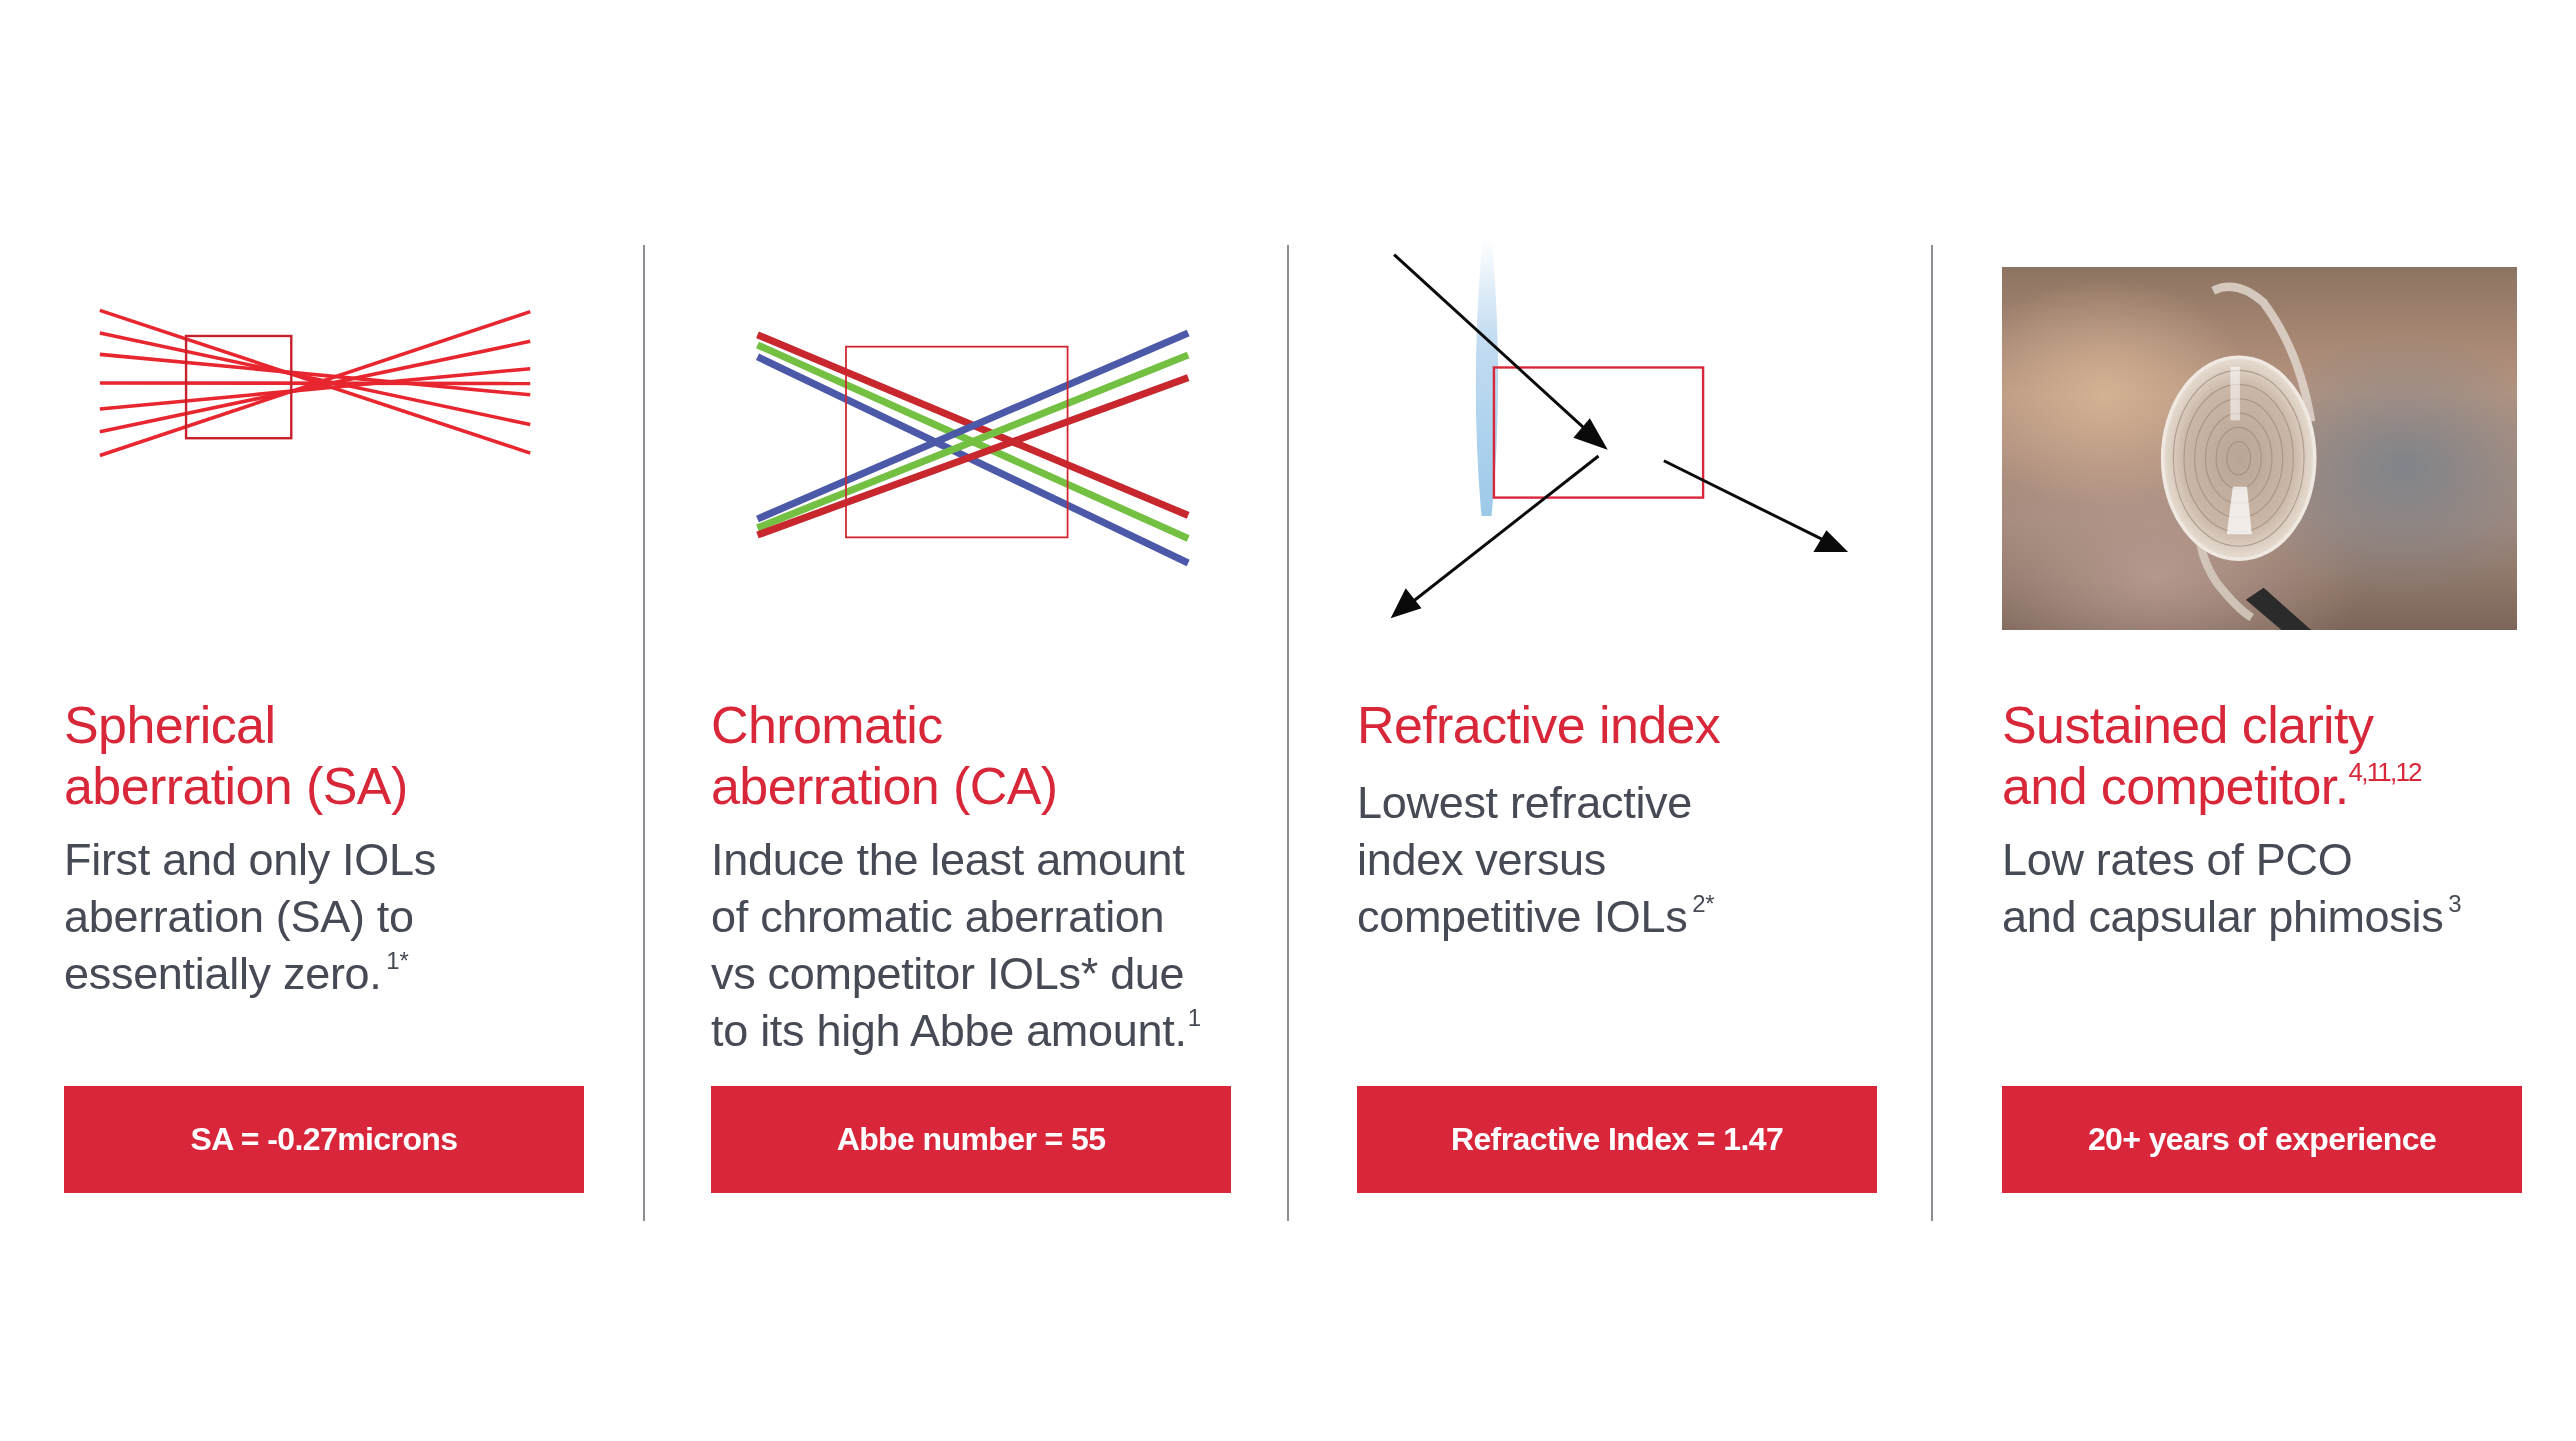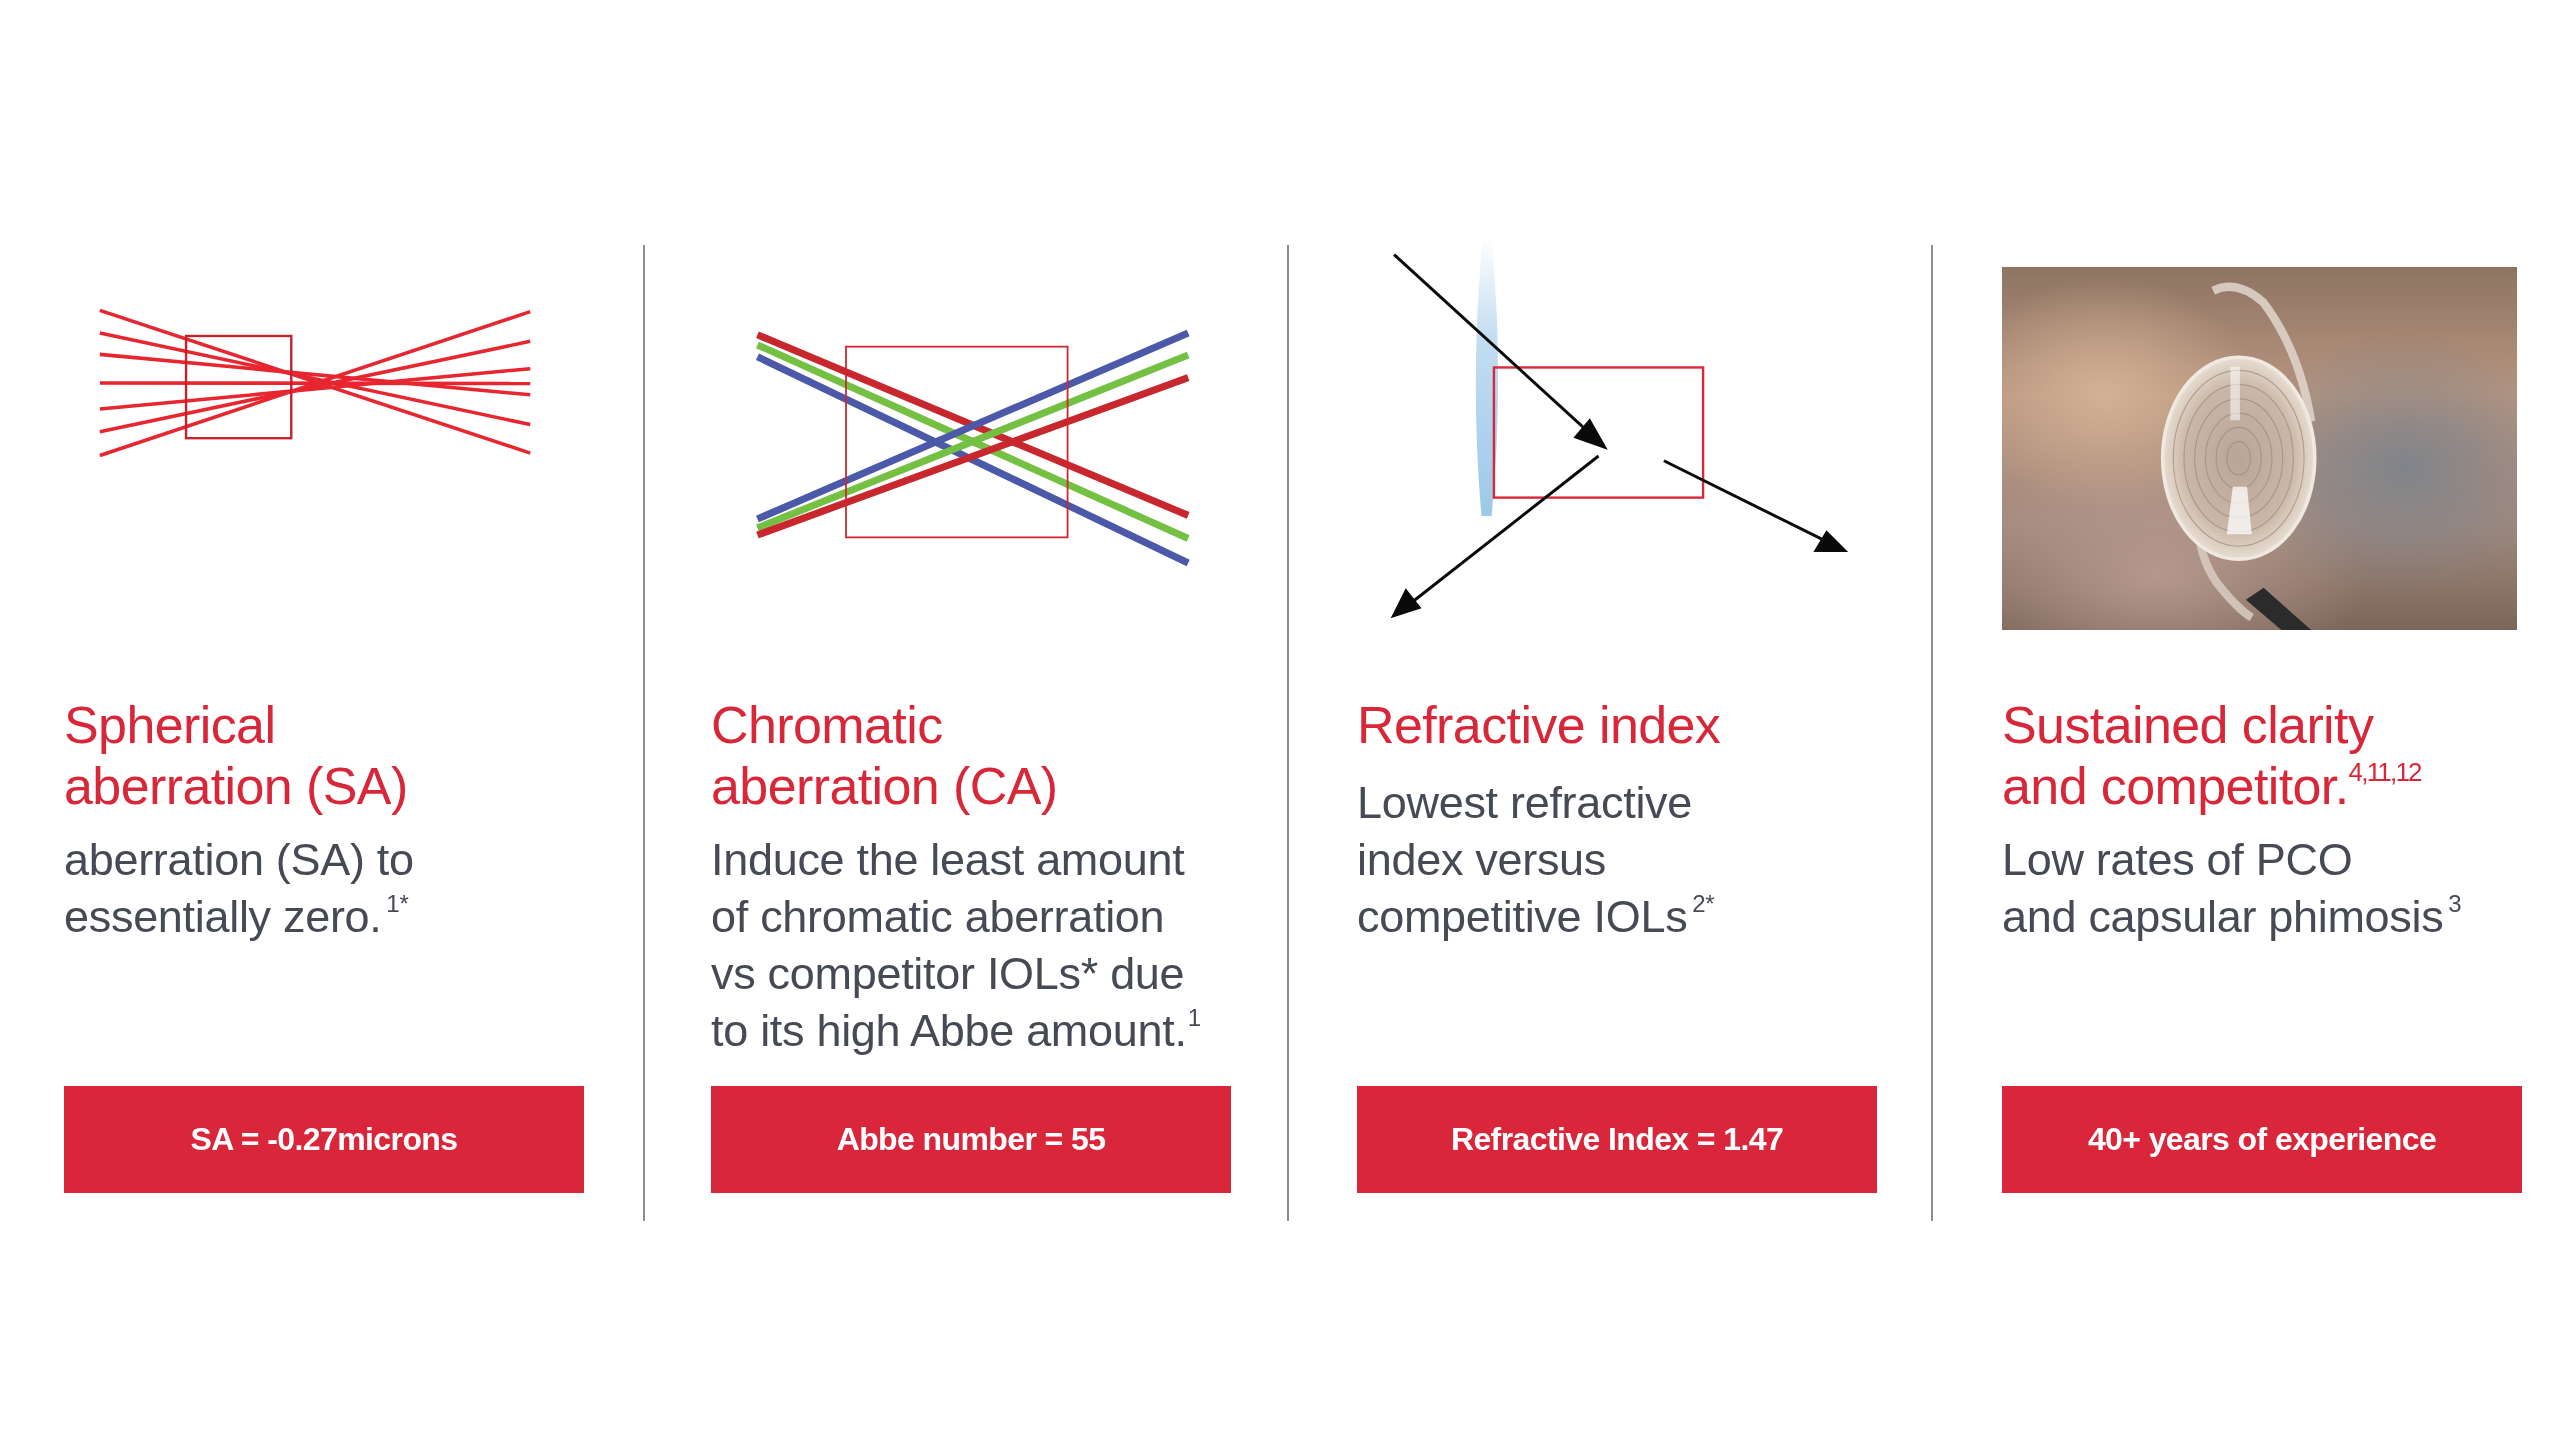--- a/index.html
+++ b/index.html
@@ -49,20 +49,21 @@
         <line x1="168" y1="766" x2="892" y2="524"></line>
       </g>
       <rect x="313" y="565" width="177" height="172" fill="none" stroke="#C8202B" stroke-width="4"></rect>
     </svg>
   </div>
   <div class="heading" style="left:64px;">
     <span class="l">Spherical</span>
     <span class="l">aberration (SA)</span>
   </div>
   <div class="body-text" style="left:64px; top:831px;">
+    <span class="l">First and only IOLs</span>
     <span class="l">aberration (SA) to</span>
     <span class="l"><span>essentially zero.</span><sup>1*</sup></span>
   </div>
   <div class="badge" style="left:64px;">SA = -0.27microns</div>
 </div>
 
 <div class="col" style="left:0px;">
   <div class="graphic">
     <svg width="1307" height="666" viewBox="0 0 2200 1120">
       <g stroke-width="12" fill="none">
@@ -151,15 +152,15 @@
     </svg>
   </div>
   <div class="heading" style="left:2002px;">
     <span class="l">Sustained clarity</span>
     <span class="l"><span>and competitor.</span><sup>4,11,12</sup></span>
   </div>
   <div class="body-text" style="left:2002px; top:831px;">
     <span class="l">Low rates of PCO</span>
     <span class="l"><span>and capsular phimosis</span><sup>3</sup></span>
   </div>
-  <div class="badge" style="left:2002px;">40+ years of experience</div>
+  <div class="badge" style="left:2002px;">20+ years of experience</div>
 </div>
 
 
 </body></html>

